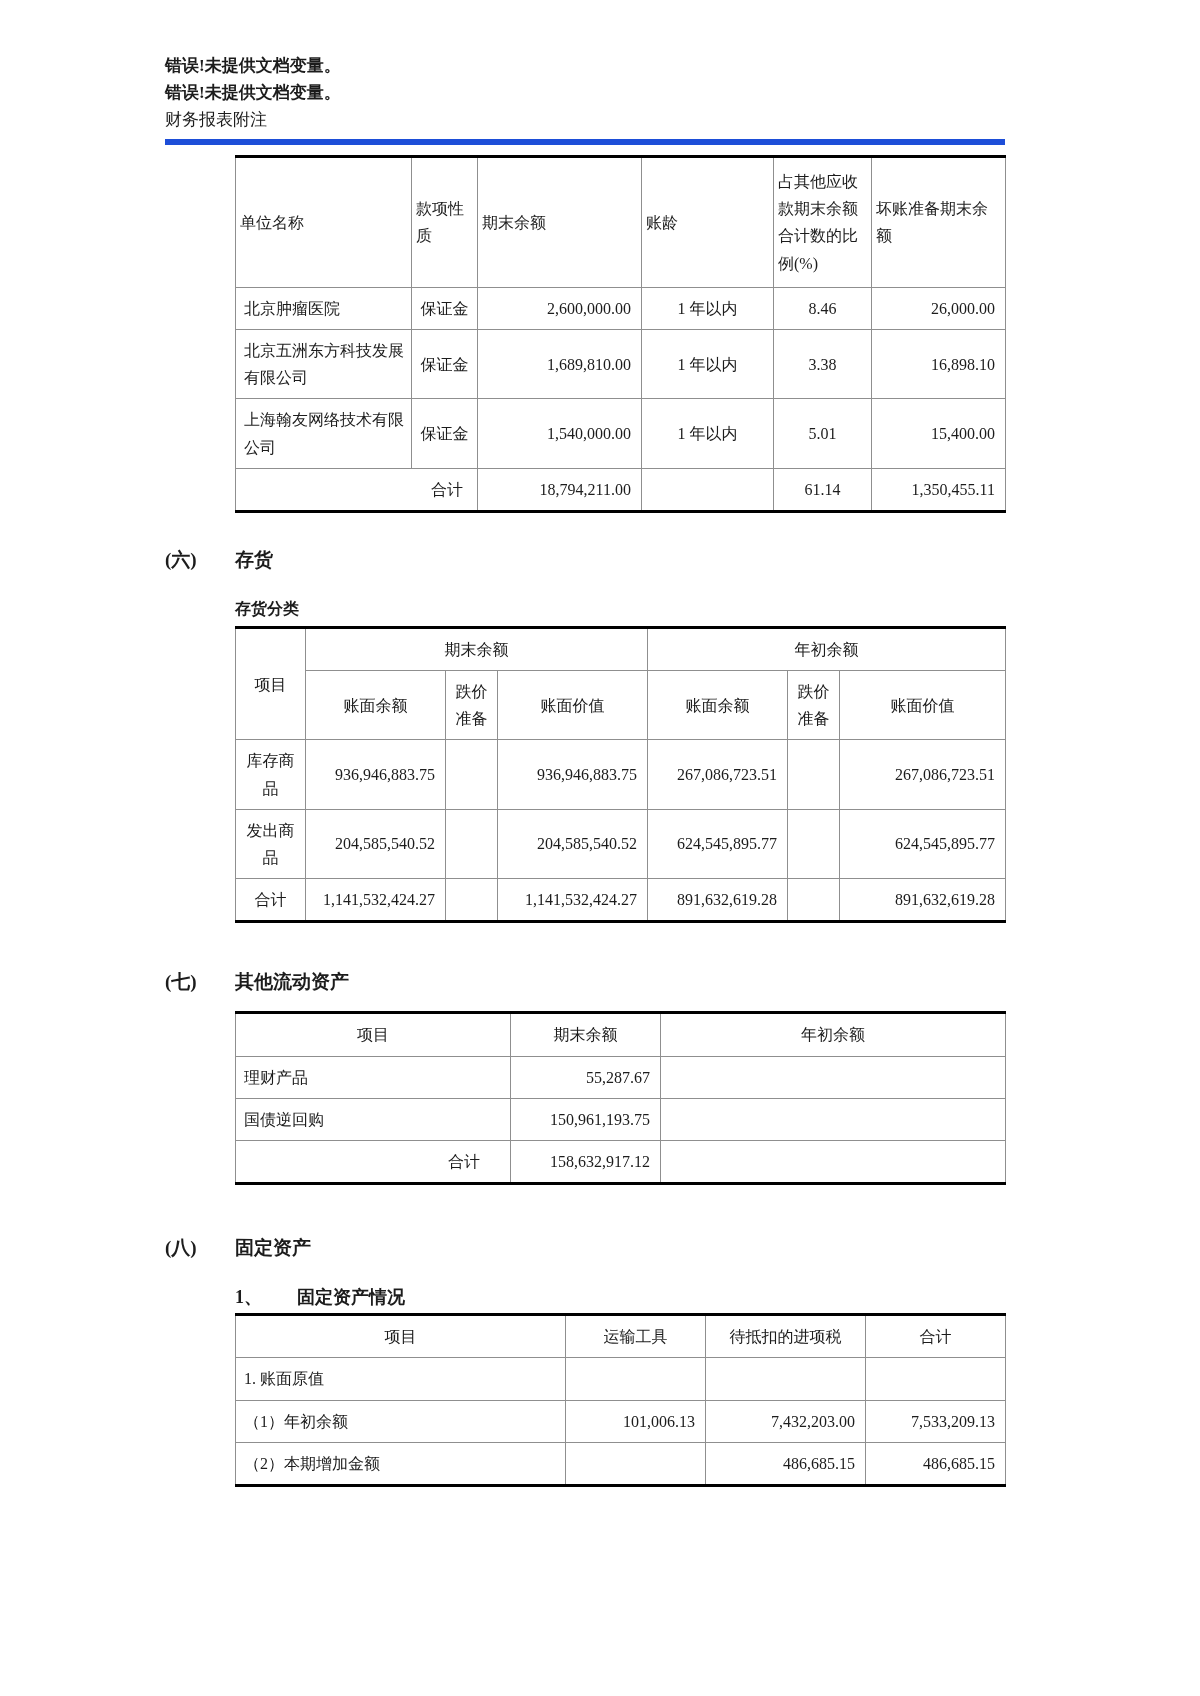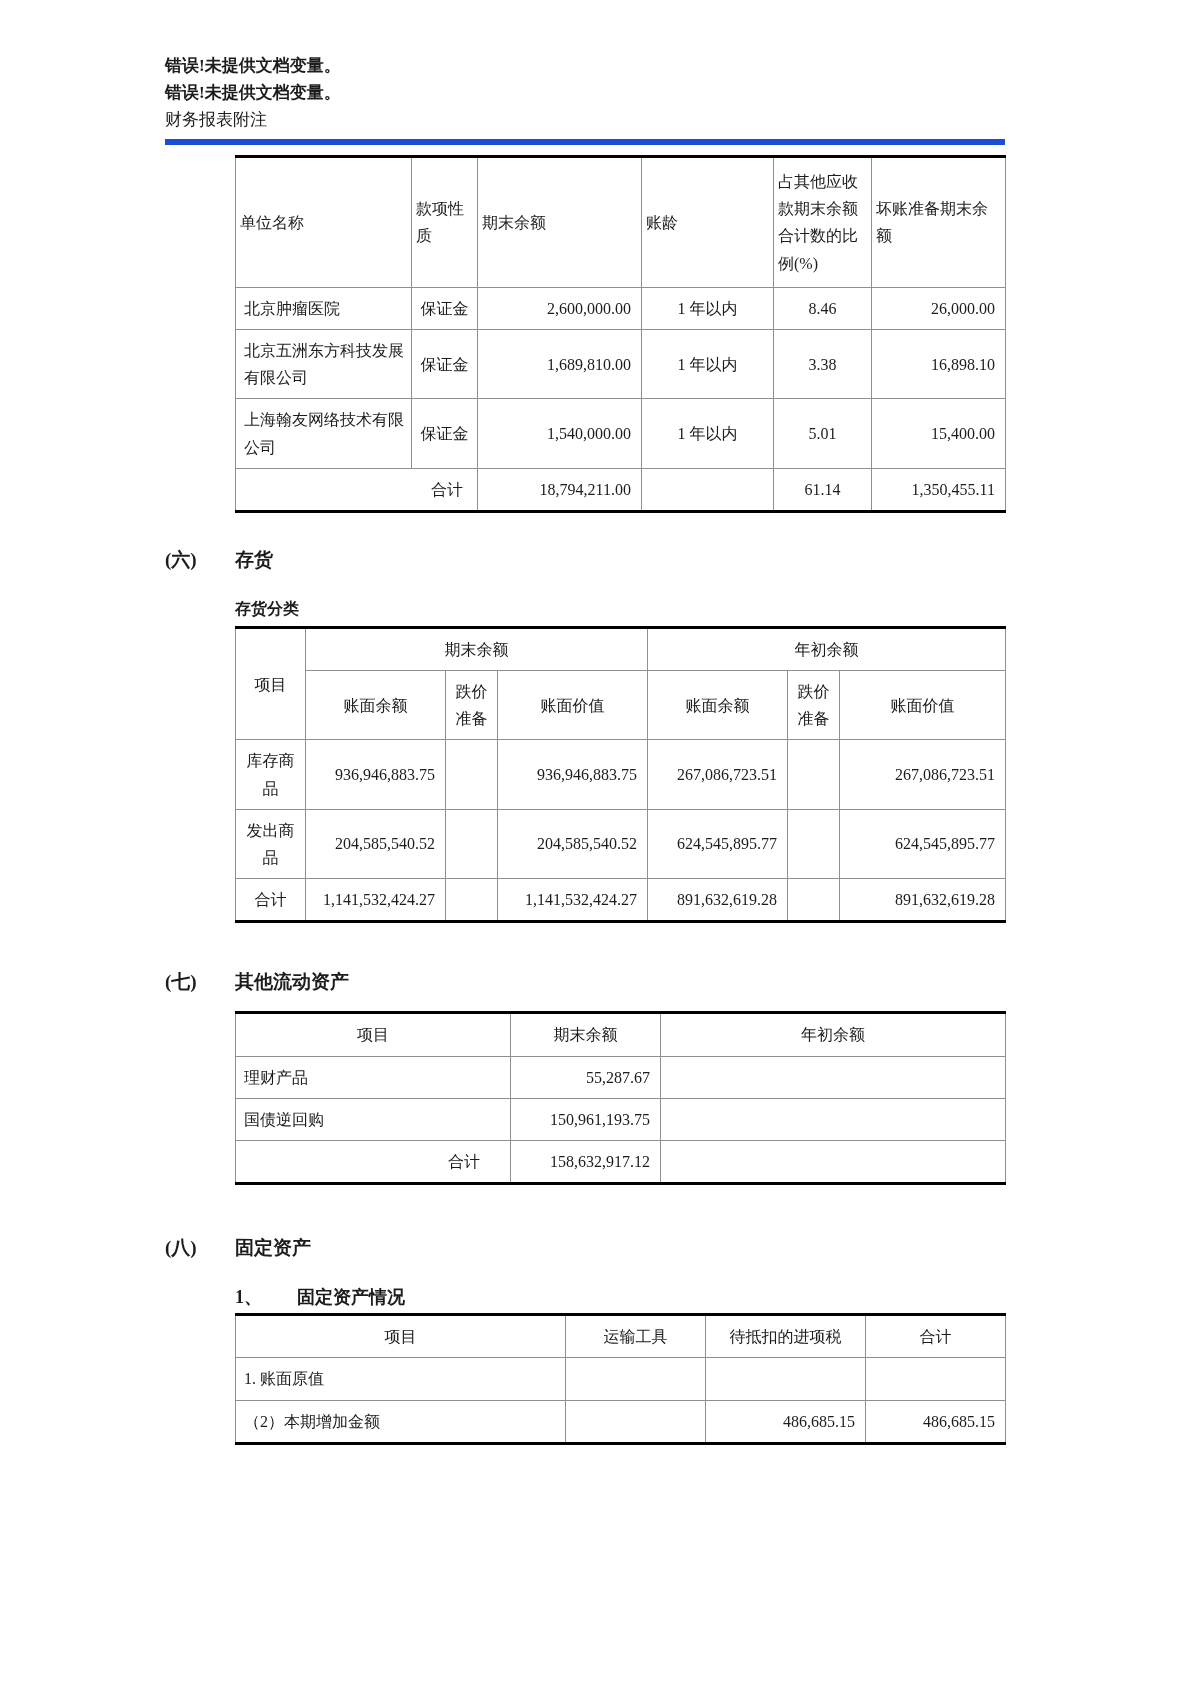--- a/index.html
+++ b/index.html
@@ -277,20 +277,26 @@
         </tr>
       </thead>
       <tbody>
         <tr>
           <td class="lft">1. 账面原值</td>
           <td class="num"></td>
           <td class="num"></td>
           <td class="num"></td>
         </tr>
         <tr>
+          <td class="lft">（1）年初余额</td>
+          <td class="num">101,006.13</td>
+          <td class="num">7,432,203.00</td>
+          <td class="num">7,533,209.13</td>
+        </tr>
+        <tr>
           <td class="lft">（2）本期增加金额</td>
           <td class="num"></td>
           <td class="num">486,685.15</td>
           <td class="num">486,685.15</td>
         </tr>
       </tbody>
     </table>
 
   </div>
 </div>

